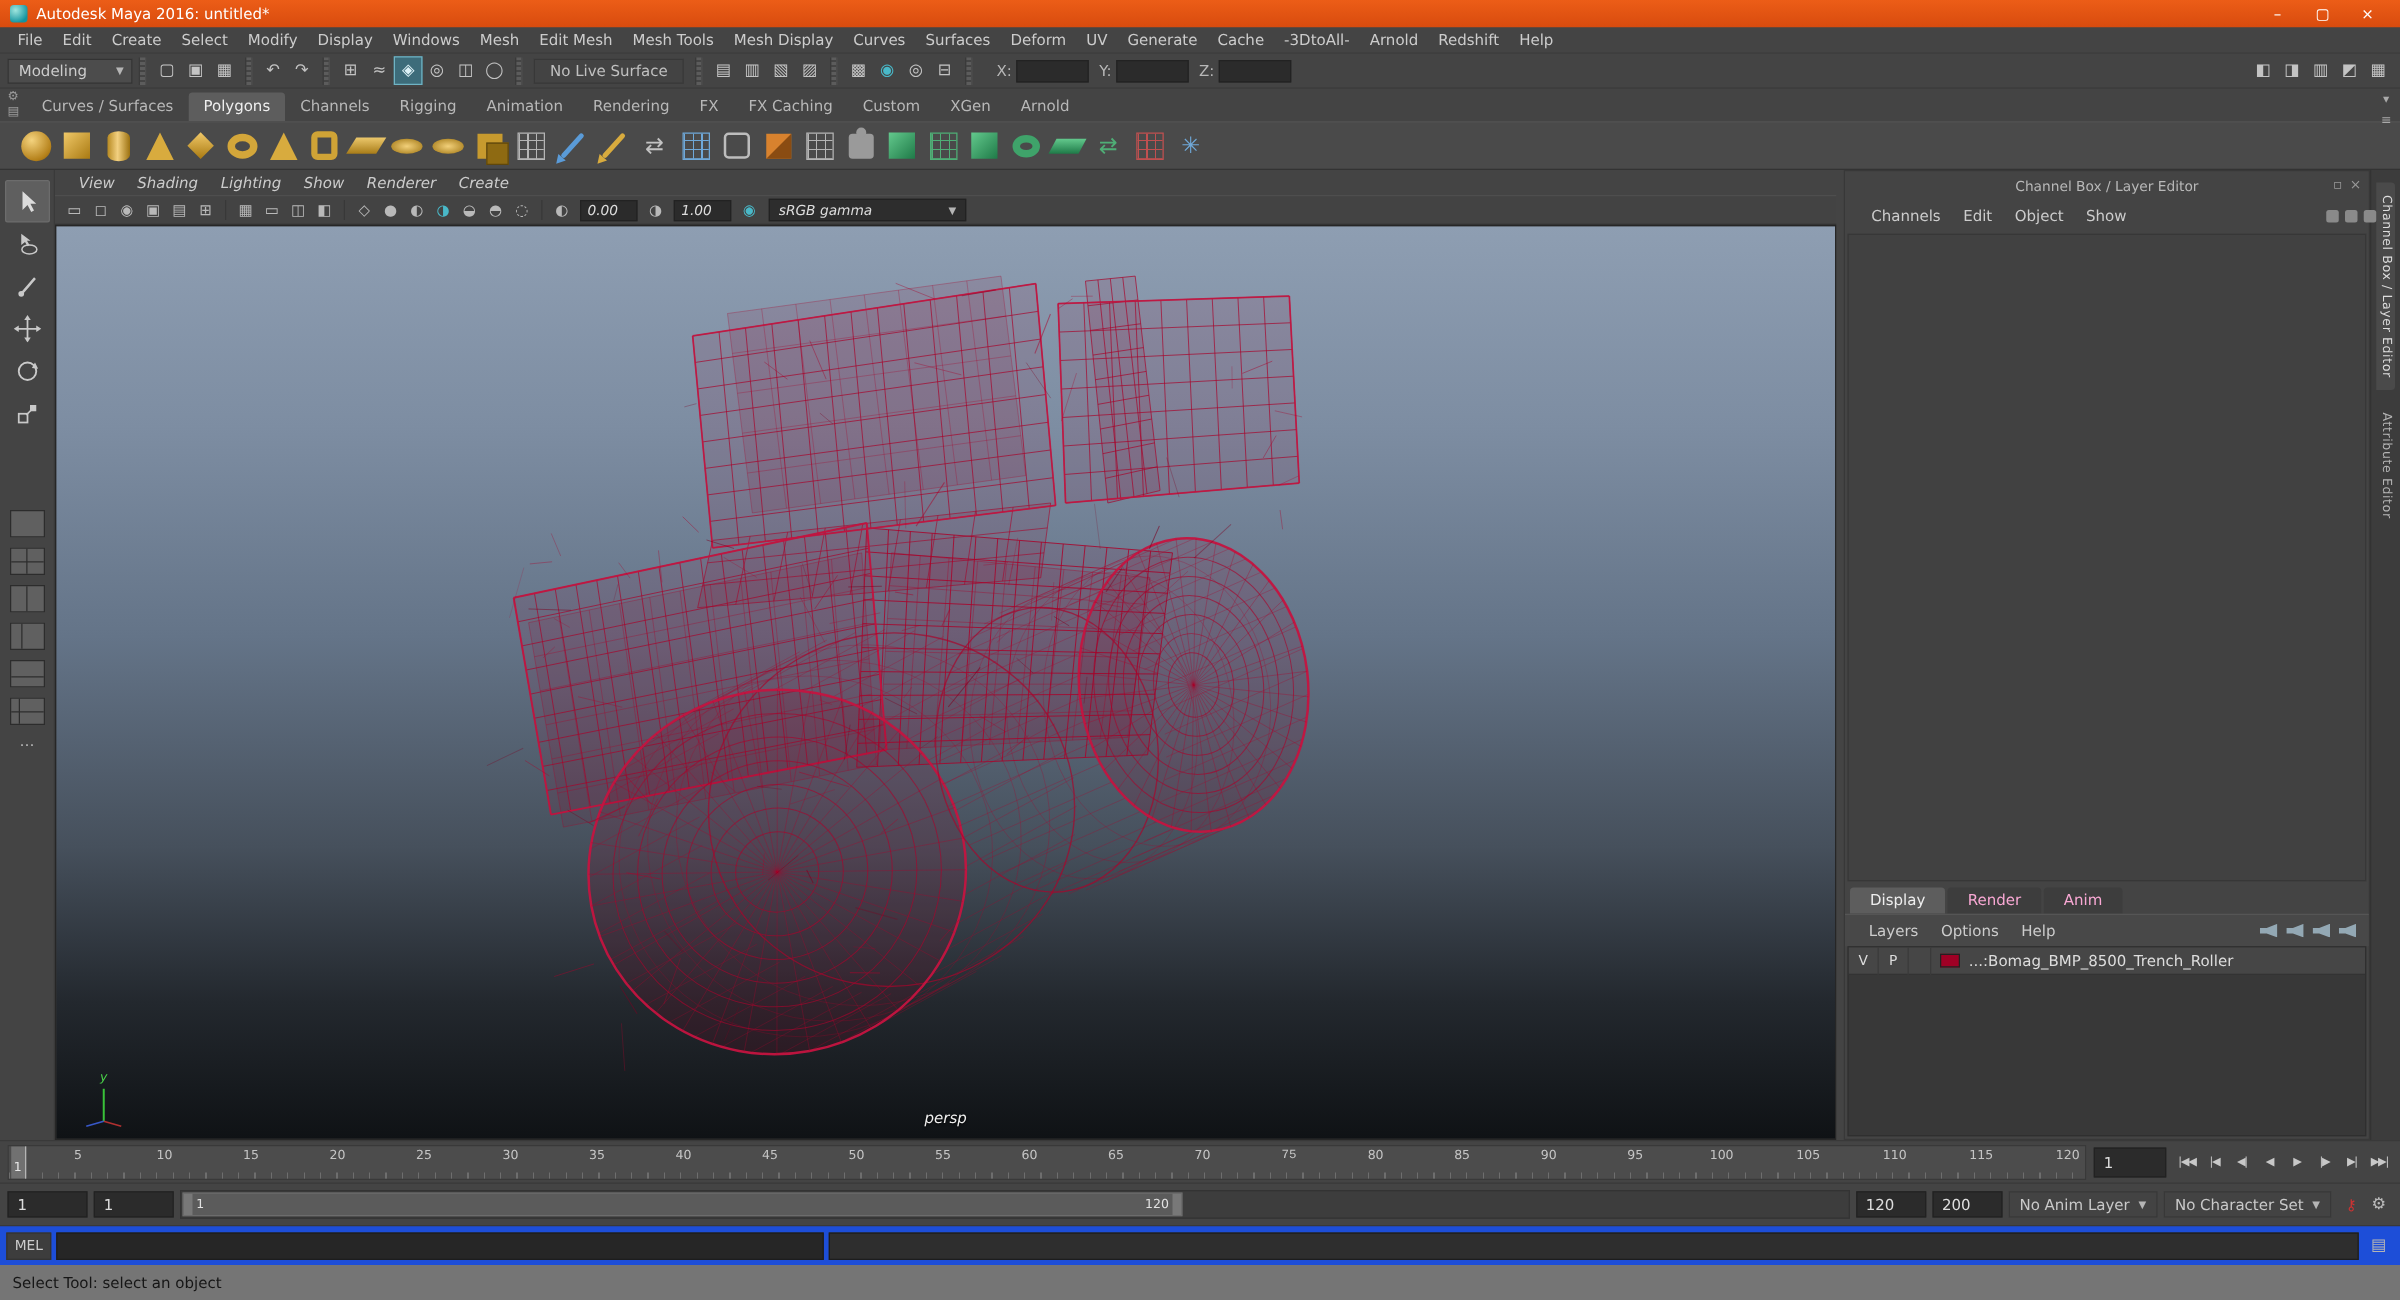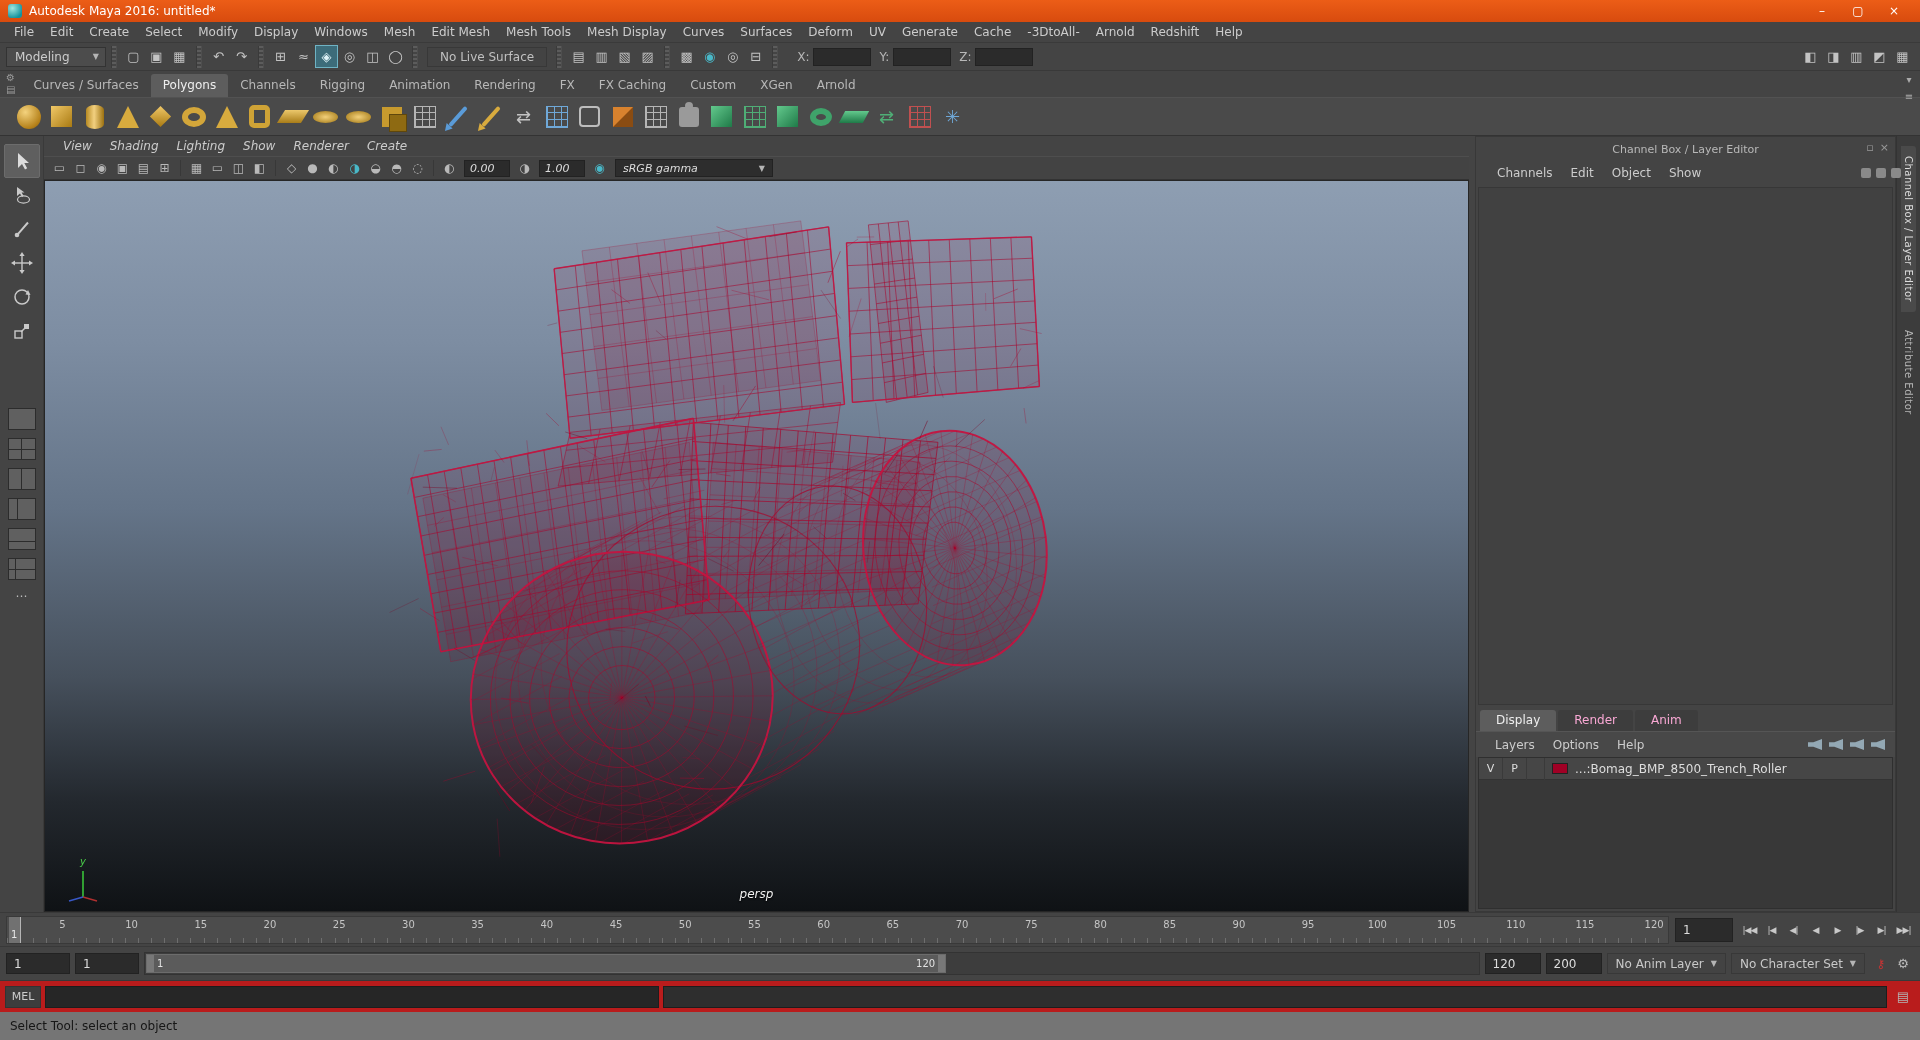--- a/index.html
+++ b/index.html
@@ -219,21 +219,21 @@
   .rs-range i { position:absolute; top:0; bottom:0; width:7px; background:#787878; }
   .rs-range i.l { left:0; } .rs-range i.r { right:0; }
   .rs-range span { font-size:10px; color:#e2e2e2; z-index:1; font-style:normal; }
   .rs-dd { height:21px; display:flex; align-items:center; gap:7px; padding:0 8px;
     background:#434343; border:1px solid #383838; color:#c9c9c9; white-space:nowrap; }
   .rs-icon { width:22px; height:22px; display:flex; align-items:center; justify-content:center;
     font-size:13px; color:#bbb; }
   .key-icon { color:#cc3333; font-size:12px; }
 
   
-  .command-row { height:32px; flex:0 0 32px; background:#b91c1c; display:flex; align-items:center;
+  .command-row { height:32px; flex:0 0 32px; background:#1d4ed8; display:flex; align-items:center;
     padding:0 5px; gap:4px; border-top:1px solid #393939;justify-content:center; }
   .mel-label { width:36px; height:22px; display:flex; align-items:center; justify-content:center;
     background:#3d3d3d; border:1px solid #333; font-size:11px; color:#ccc; }
   .cmd-input { width:614px; height:22px; background:#262626; border:1px solid #1d1d1d; }
   .cmd-result { flex:1 1 auto; height:22px; background:#2e2e2e; border:1px solid #1d1d1d; }
   .cmd-icon { width:24px; height:22px; display:flex; align-items:center; justify-content:center;
     color:#b5b5b5; font-size:13px; }
   .help-row { height:28px; flex:0 0 28px; background:#757575; color:#161616; display:flex;
     align-items:center; padding-left:10px; font-size:12px; }
 </style>
@@ -1084,21 +1084,21 @@
         <span class="tick-label" style="left: 20%;">25</span>
         <span class="tick-label" style="left: 24.1667%;">30</span>
         <span class="tick-label" style="left: 28.3333%;">35</span>
         <span class="tick-label" style="left: 32.5%;">40</span>
         <span class="tick-label" style="left: 36.6667%;">45</span>
         <span class="tick-label" style="left: 40.8333%;">50</span>
         <span class="tick-label" style="left: 45%;">55</span>
         <span class="tick-label" style="left: 49.1667%;">60</span>
         <span class="tick-label" style="left: 53.3333%;">65</span>
         <span class="tick-label" style="left: 57.5%;">70</span>
-        <span class="tick-label" style="left: 61.6667%;">75</span>
+        <span class="tick-label" style="left: 61.6667%; font-family: Liberation Mono, monospace;">75</span>
         <span class="tick-label" style="left: 65.8333%;">80</span>
         <span class="tick-label" style="left: 70%;">85</span>
         <span class="tick-label" style="left: 74.1667%;">90</span>
         <span class="tick-label" style="left: 78.3333%;">95</span>
         <span class="tick-label" style="left: 82.5%;">100</span>
         <span class="tick-label" style="left: 86.6667%;">105</span>
         <span class="tick-label" style="left: 90.8333%;">110</span>
         <span class="tick-label" style="left: 95%;">115</span>
         <span class="tick-label" style="left: 99.1667%;">120</span>
       </div>

